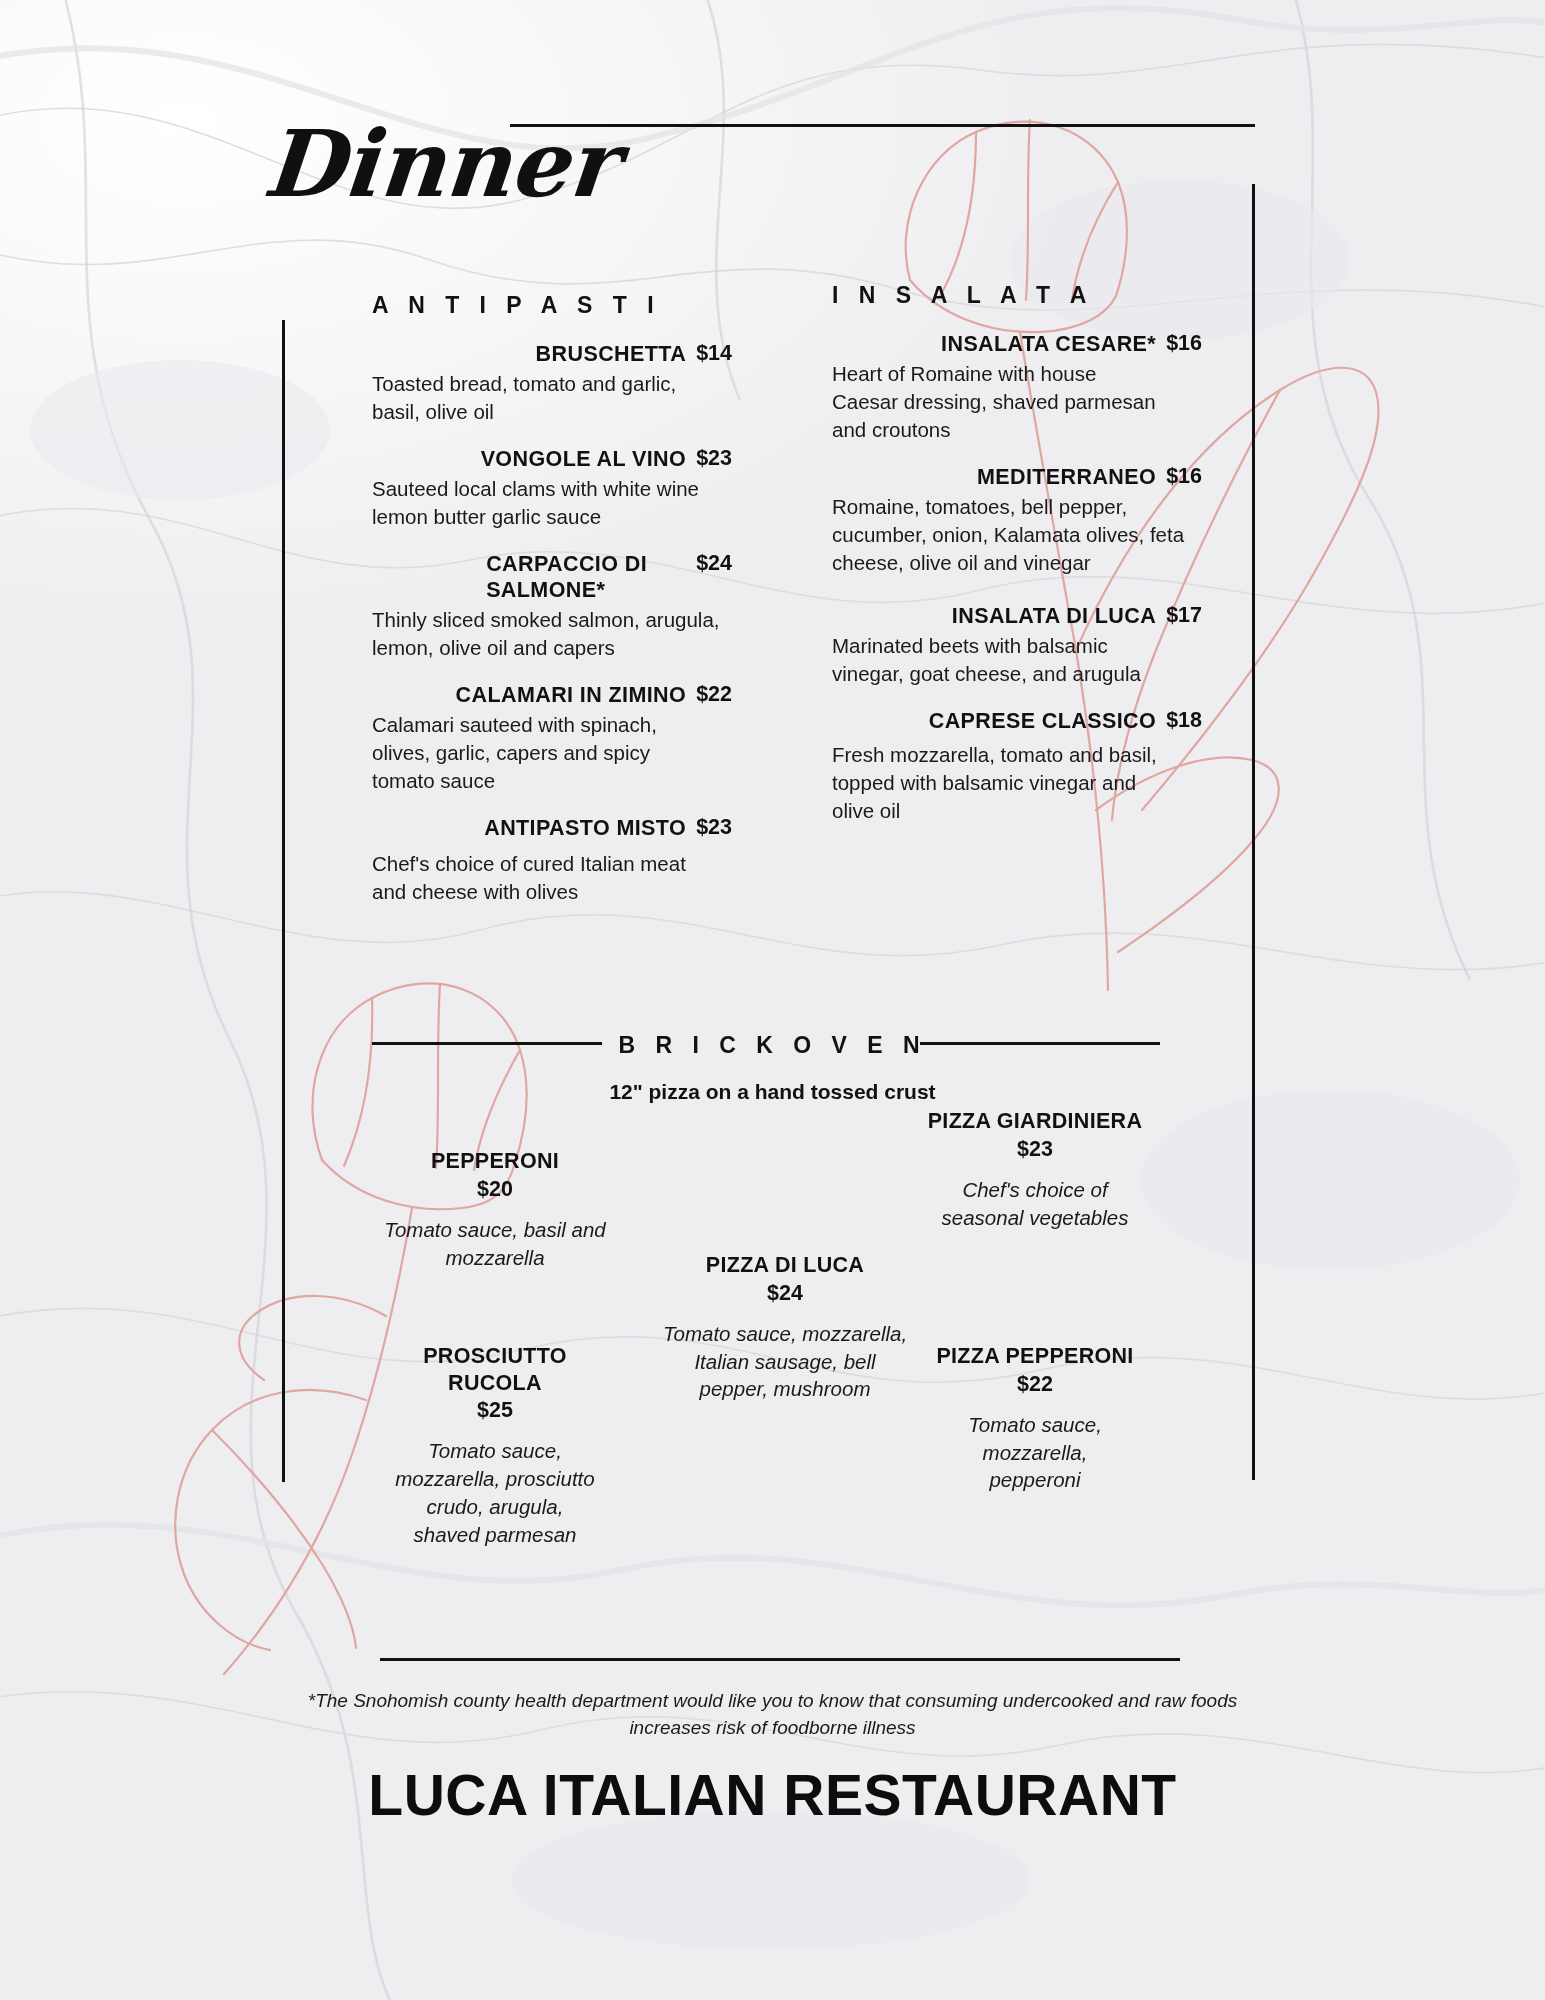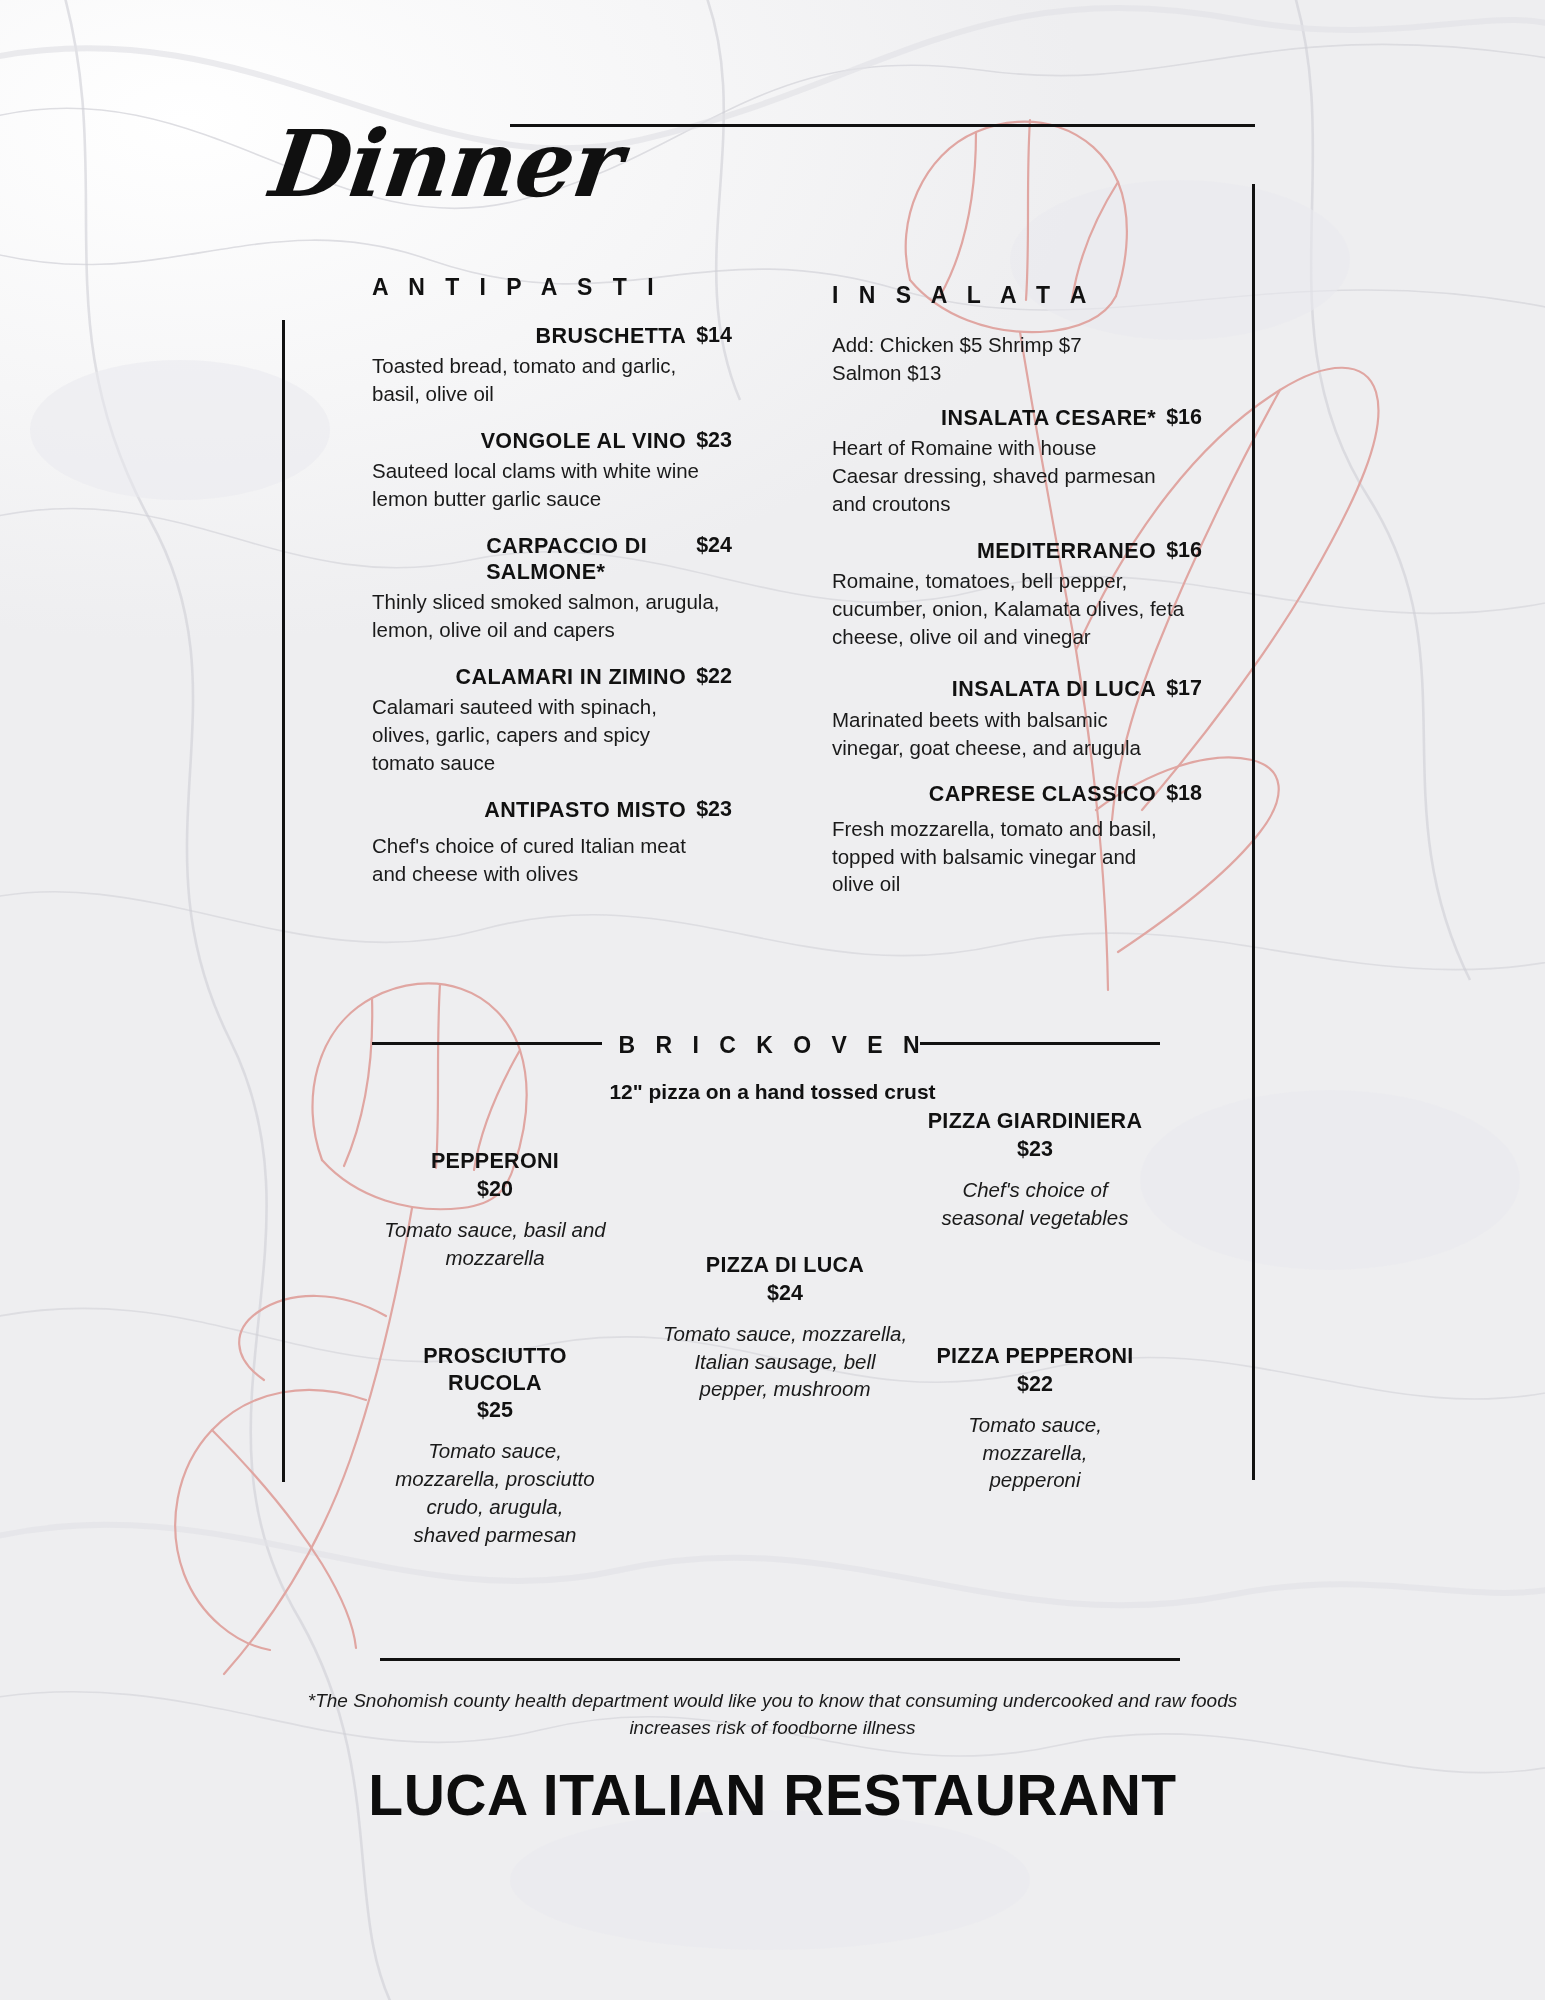--- a/index.html
+++ b/index.html
@@ -253,21 +253,21 @@
 
   <div class="rule" style="left:510px; top:124px; width:745px; height:3px;"></div>
   <div class="rule" style="left:1252px; top:184px; width:3px; height:1296px;"></div>
   <div class="rule" style="left:282px; top:320px; width:3px; height:1162px;"></div>
   <div class="rule" style="left:372px; top:1042px; width:230px; height:3px;"></div>
   <div class="rule" style="left:920px; top:1042px; width:240px; height:3px;"></div>
   <div class="rule" style="left:380px; top:1658px; width:800px; height:3px;"></div>
 
   <div id="script-title">Dinner</div>
 
-  <div class="col" style="left:372px; top:274px; width:360px;">
+  <div class="col" style="left:372px; top:292px; width:360px;">
     <div class="sec-head" style="margin-bottom:22px;">A N T I P A S T I</div>
 
     <div class="item">
       <div class="item-row">
         <div class="item-name">BRUSCHETTA</div>
         <div class="item-price">$14</div>
       </div>
       <div class="item-desc">Toasted bread, tomato and garlic, basil, olive oil</div>
     </div>
 
@@ -300,21 +300,20 @@
         <div class="item-name">ANTIPASTO MISTO</div>
         <div class="item-price">$23</div>
       </div>
       <div class="item-desc" style="margin-top:9px;">Chef's choice of cured Italian meat and cheese with olives</div>
     </div>
   </div>
 
   <div class="col" style="left:832px; top:282px; width:370px;">
     <div class="sec-head" style="margin-bottom:22px;">I N S A L A T A</div>
 
-    <div class="addline">Add: Chicken $5 Shrimp $7 Salmon $13</div>
 
     <div class="item">
       <div class="item-row">
         <div class="item-name">INSALATA CESARE*</div>
         <div class="item-price">$16</div>
       </div>
       <div class="item-desc" style="max-width:330px;">Heart of Romaine with house Caesar dressing, shaved parmesan and croutons</div>
     </div>
 
     <div class="item">

